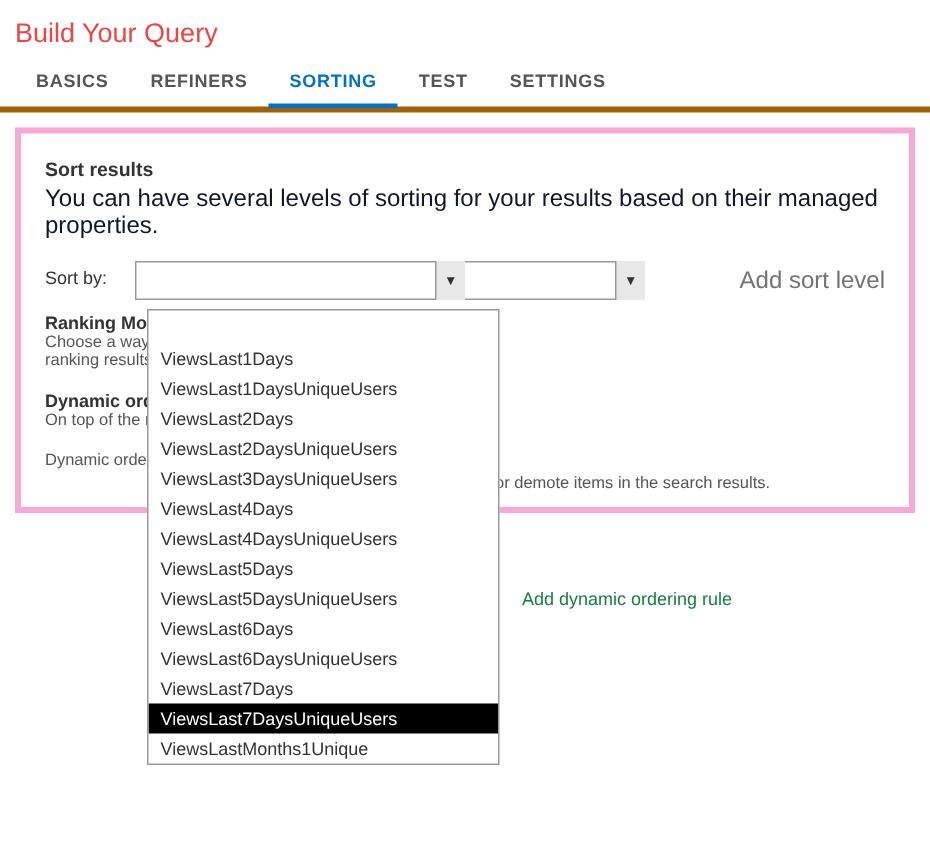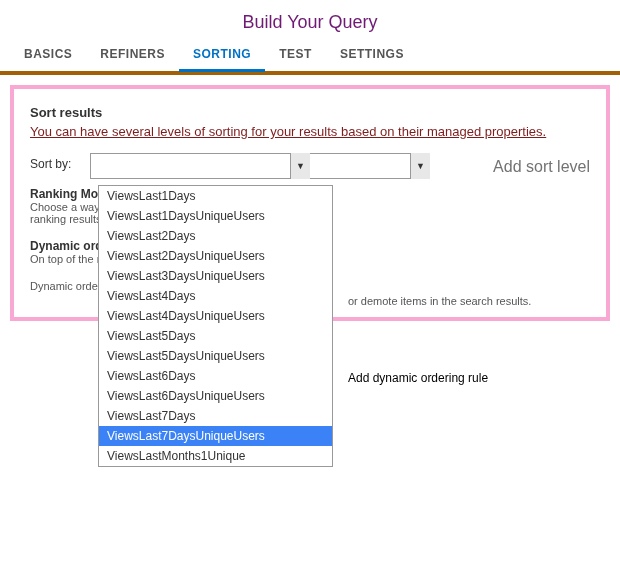--- a/index.html
+++ b/index.html
@@ -12,22 +12,21 @@
       color: #333;
     }
 
     .page-header {
       padding: 12px 10px 6px 10px;
     }
 
     .page-title {
       font-size: 18px;
       font-weight: 300;
-      color: #701a75;
-      text-align: center;
+      color: #ef4444;
     }
 
     .nav-tabs {
       display: flex;
       border-bottom: 4px solid #a16207;
       padding: 0 10px;
       margin-bottom: 0;
     }
 
     .nav-tab {
@@ -55,24 +54,23 @@
     }
 
     .section-title {
       font-size: 13px;
       font-weight: 600;
       color: #333;
       margin-bottom: 4px;
     }
 
     .section-desc {
-      font-size: 13px;
-      color: #7f1d1d;
+      font-size: 16px;
+      color: #0f172a;
       margin-bottom: 14px;
-      text-decoration: underline;
     }
 
     .sort-row {
       display: flex;
       align-items: flex-start;
       gap: 0;
       margin-bottom: 6px;
     }
 
     .sort-label {
@@ -148,20 +146,21 @@
       position: absolute;
       z-index: 10;
       top: 0;
       left: 0;
     }
 
     .dropdown-list-inner {
       max-height: 318px;
       overflow-y: auto;
       overflow-x: hidden;
+      margin-top: 22px;
     }
 
     .dropdown-list-inner::-webkit-scrollbar {
       width: 12px;
     }
 
     .dropdown-list-inner::-webkit-scrollbar-track {
       background: #f0f0f0;
       border-left: 1px solid #ccc;
     }
@@ -176,21 +175,21 @@
       font-size: 12px;
       cursor: pointer;
       white-space: nowrap;
       color: #333;
       height: 20px;
       display: flex;
       align-items: center;
     }
 
     .dropdown-item.selected {
-      background: #3b82f6;
+      background: #000000;
       color: #fff;
       text-align: right;
     }
 
     .section-row {
       display: flex;
       align-items: flex-start;
       margin-bottom: 14px;
     }
 
@@ -258,25 +257,25 @@
         <div class="dropdown-item">ViewsLast5DaysUniqueUsers</div>
         <div class="dropdown-item">ViewsLast6Days</div>
         <div class="dropdown-item">ViewsLast6DaysUniqueUsers</div>
         <div class="dropdown-item">ViewsLast7Days</div>
         <div class="dropdown-item selected">ViewsLast7DaysUniqueUsers</div>
         <div class="dropdown-item">ViewsLastMonths1Unique</div>
 
       </div>
     </div>
 
-    <div style="position:absolute; left:250px; top:110px; width:190px; font-size:11px; color:#555;">
+    <div style="position:absolute; left:232px; top:110px; width:190px; font-size:11px; color:#555;">
       <span>or demote items in the search results.</span>
     </div>
     <div style="position:absolute; left:250px; top:185px;">
-      <a href="#" style="color:#000000; font-size:12px; text-decoration:none;">Add dynamic ordering rule</a>
+      <a href="#" style="color:#15803d; font-size:12px; text-decoration:none;">Add dynamic ordering rule</a>
     </div>
   </div>
 
   <div style="margin-top: 8px;">
     <div class="section-row">
       <div class="section-row-label">
         <div class="title">Ranking Model</div>
         <div class="desc">Choose a way of ranking results.</div>
       </div>
     </div>

